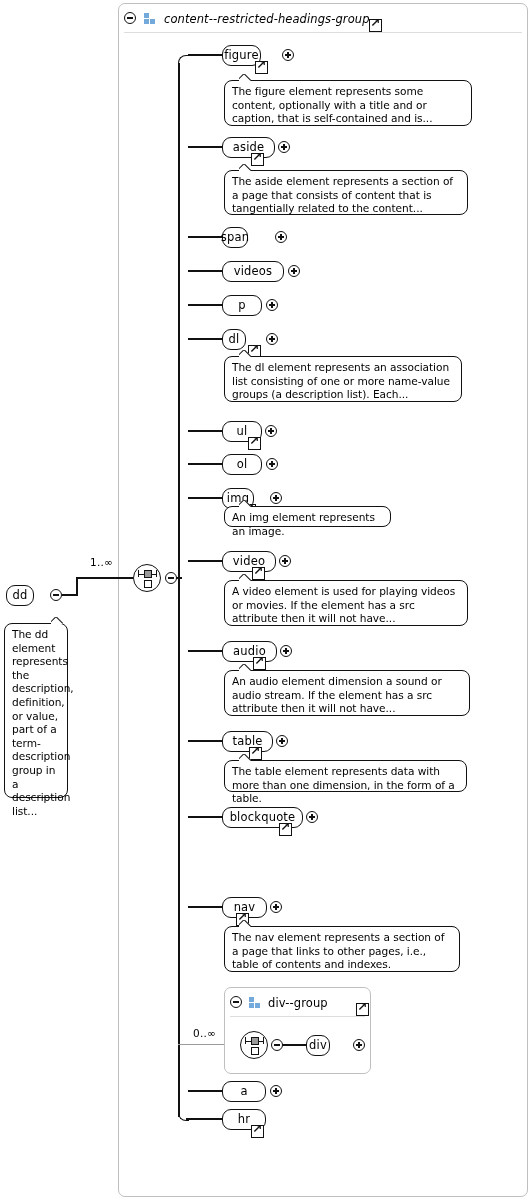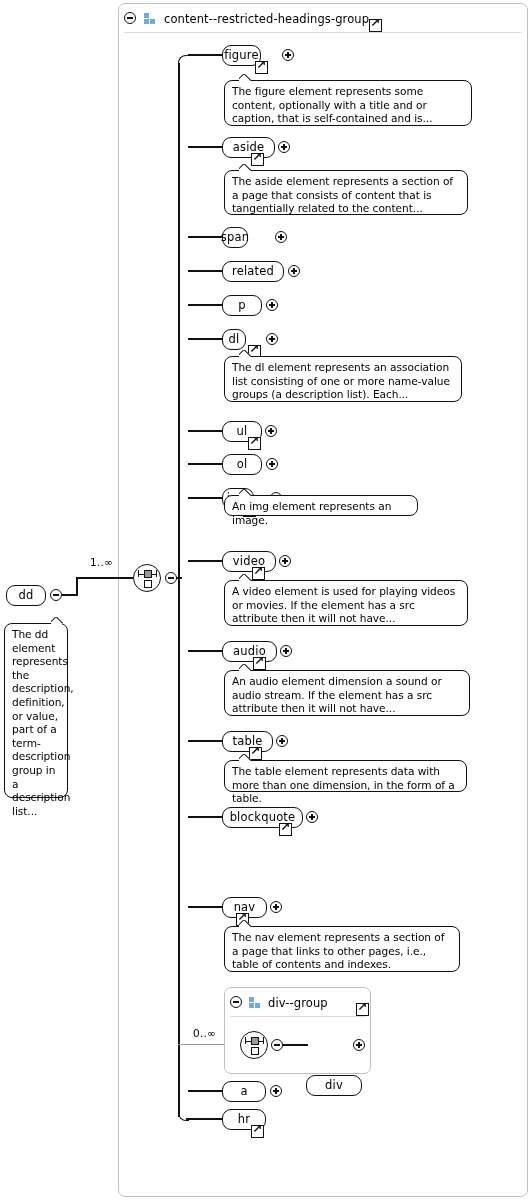--- a/index.html
+++ b/index.html
@@ -143,26 +143,26 @@
 
   <div class="group-box" style="left:118px;top:3px;width:410px;height:1194px;"></div>
 
   <div class="group-head" style="left:124px;top:8px;">
     <div class="pmcircle" style="left:0px;top:4px;"></div>
     <div class="grp-glyph" style="left:20px;top:5px;">
       <i class="a"></i>
         <i class="b"></i>
         <i class="c"></i>
     </div>
-    <div class="group-title abs" style="left:40px;top:4px;">content--restricted-headings-group</div>
+    <div class="group-title abs" style="left:40px;top:4px;font-style:italic;">content--restricted-headings-group</div>
   </div>
   <div class="linkbadge" style="left:369px;top:19px;"></div>
   <div class="group-rule" style="left:124px;top:32px;width:398px;"></div>
 
-  <div class="node" style="left:6px;top:585px;width:40px;">
+  <div class="node" style="left:6px;top:585px;width:28px;">
     <span>dd</span>
   </div>
   <div class="pmcircle" style="left:50px;top:589px;"></div>
 
   <div class="bubble" style="left:4px;top:623px;width:64px;height:175px;">
     <div class="tail" style="left:46px;"></div>
     <p>The dd element represents the description, definition, or value, part of a term-description group in a description list...</p>
   </div>
 
   <div class="ln h" style="left:62px;top:594px;width:16px;"></div>
@@ -207,21 +207,21 @@
   </div>
 
   <div class="ln h" style="left:188px;top:236px;width:36px;"></div>
   <div class="node" style="left:222px;top:227px;width:26px;">
     <span>span</span>
   </div>
   <div class="pmcircle plus" style="left:275px;top:231px;"></div>
 
   <div class="ln h" style="left:188px;top:270px;width:36px;"></div>
   <div class="node" style="left:222px;top:261px;width:62px;">
-    <span>related</span>
+    <span>videos</span>
   </div>
   <div class="pmcircle plus" style="left:288px;top:265px;"></div>
 
   <div class="ln h" style="left:188px;top:304px;width:36px;"></div>
   <div class="node" style="left:222px;top:295px;width:40px;">
     <span>p</span>
   </div>
   <div class="pmcircle plus" style="left:266px;top:299px;"></div>
 
   <div class="ln h" style="left:188px;top:338px;width:36px;"></div>
@@ -247,21 +247,21 @@
     <span>ol</span>
   </div>
   <div class="pmcircle plus" style="left:266px;top:458px;"></div>
 
   <div class="ln h" style="left:188px;top:497px;width:36px;"></div>
   <div class="node" style="left:222px;top:488px;width:32px;">
     <span>img</span>
   </div>
   <div class="linkbadge" style="left:243px;top:504px;"></div>
   <div class="pmcircle plus" style="left:270px;top:492px;"></div>
-  <div class="bubble" style="left:224px;top:495px;width:194px;height:21px;">
+  <div class="bubble" style="left:224px;top:506px;width:167px;height:21px;">
     <div class="tail" style="left:14px;"></div>
     <p>An img element represents an image.</p>
   </div>
 
   <div class="ln h" style="left:188px;top:560px;width:36px;"></div>
   <div class="node" style="left:222px;top:551px;width:54px;">
     <span>video</span>
   </div>
   <div class="linkbadge" style="left:252px;top:567px;"></div>
   <div class="pmcircle plus" style="left:279px;top:555px;"></div>
@@ -329,21 +329,21 @@
   <div class="compositor" style="left:240px;top:1031px;">
     <div class="bar"></div>
       <div class="tick-l"></div>
       <div class="tick-r"></div>
     <div class="sq-top"></div>
       <div class="sq-bot"></div>
   </div>
   <div class="pmcircle" style="left:271px;top:1039px;"></div>
   <div class="ln h" style="left:282px;top:1044px;width:26px;"></div>
 
-  <div class="node" style="left:306px;top:1035px;width:56px;margin-top:40px;">
+  <div class="node" style="left:306px;top:1035px;width:24px;">
     <span>div</span>
   </div>
   <div class="pmcircle plus" style="left:353px;top:1039px;"></div>
 
   <div class="ln h" style="left:188px;top:1090px;width:36px;"></div>
   <div class="node" style="left:222px;top:1081px;width:44px;">
     <span>a</span>
   </div>
   <div class="pmcircle plus" style="left:270px;top:1085px;"></div>
 

